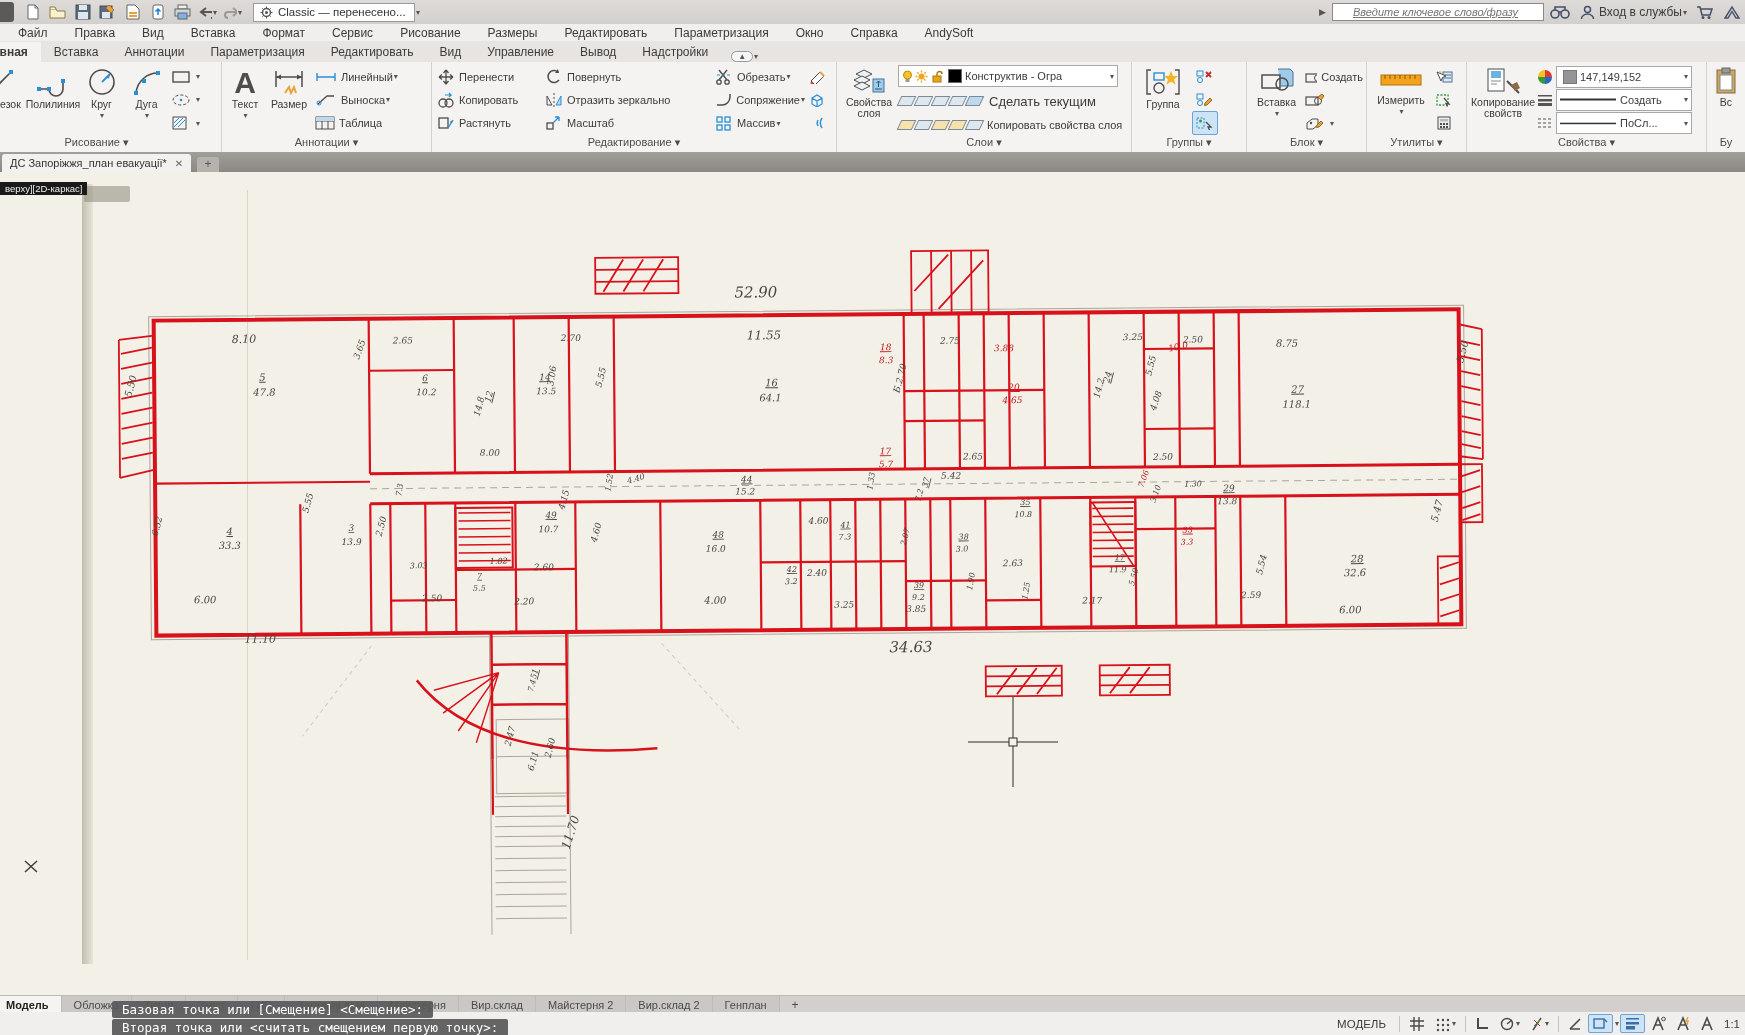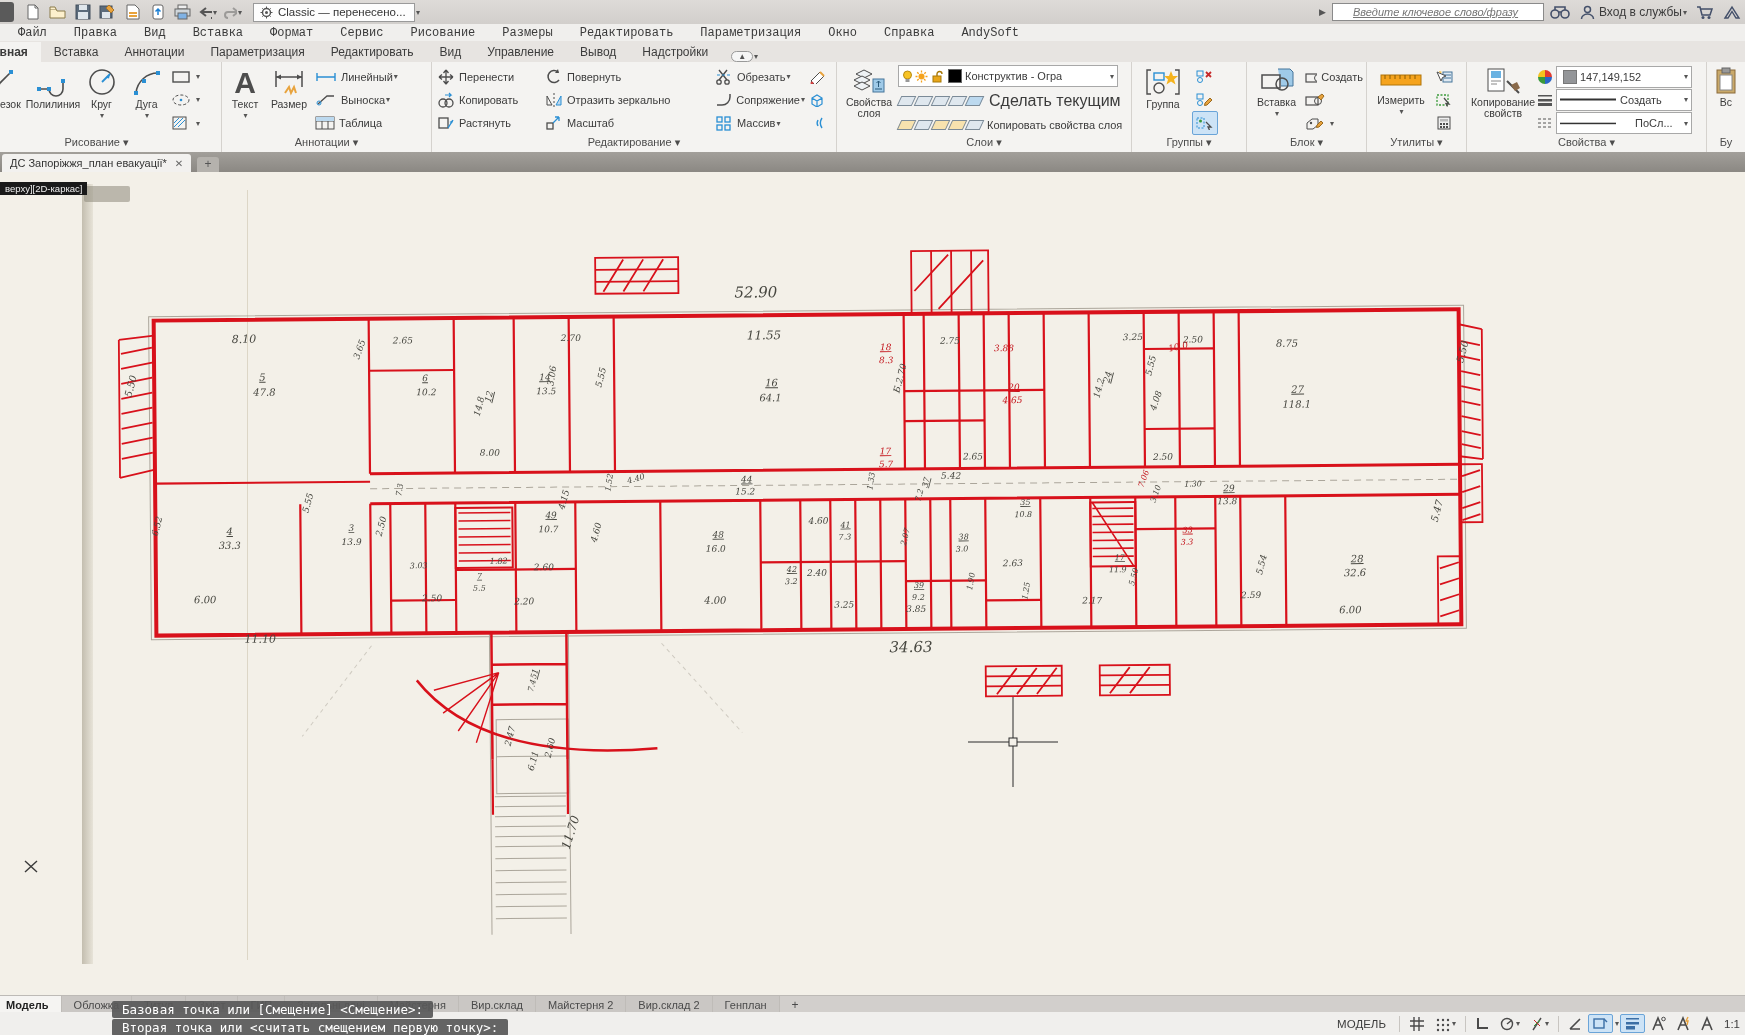--- a/index.html
+++ b/index.html
@@ -15,21 +15,21 @@
   .dd{font-size:8px;color:#555;margin-left:1px;}
   #wsbox{display:flex;align-items:center;background:#fdfdfd;border:1px solid #9a9a9a;height:17px;
          padding:0 6px;margin-left:8px;width:148px;font-size:11.5px;color:#333;}
   #titletext{position:absolute;left:0;right:0;text-align:center;pointer-events:none;color:#333;}
   #titleright{position:absolute;right:4px;top:2px;display:flex;align-items:center;height:20px;font-size:12px;}
   #searchbox{width:170px;height:16px;border:1px solid #8a8a8a;background:#fff;font-style:italic;
              font-size:11px;color:#777;padding:0 20px;font-family:"Liberation Sans",sans-serif;text-decoration:underline;}
   
   #menubar{left:0;top:24px;width:1745px;height:17px;background:#f0efed;display:flex;align-items:center;
            padding-left:18px;font-size:12px;color:#3b3b3b;}
-  .menuitem{margin-right:27px;white-space:nowrap;font-family:Liberation Mono, monospace;}
+  .menuitem{margin-right:27px;white-space:nowrap;}
   
   #ribbontabs{left:0;top:41px;width:1745px;height:21px;background:#e7e4e1;display:flex;align-items:flex-end;
               padding-left:0;font-size:12px;}
   #ribbontabs .inner{display:flex;margin-left:-34px;}
   .rtab{padding:3px 13px;white-space:nowrap;color:#3c3c3c;}
   .rtab.active{background:#f4f3f1;font-weight:bold;}
   #collapsebtn{margin-left:10px;display:flex;align-items:center;color:#555;font-size:9px;}
   #collapsebtn .pill{border:1px solid #999;border-radius:7px;padding:0 6px;background:#f6f6f6;font-size:8px;}
   
   #ribbon{left:0;top:62px;width:1745px;height:90px;background:#f4f3f1;border-bottom:1px solid #c6c3bf;
@@ -466,21 +466,21 @@
           <span class="swatch"></span>
           <span style="overflow:hidden;max-width:118px">Конструктив - Огра</span>
           <span class="dd" style="margin-left:auto">▾</span>
         </div>
         <div class="lgrid">
           <span class="pgram"></span>
             <span class="pgram"></span>
             <span class="pgram"></span>
             <span class="pgram"></span>
             <span class="pgram" style="background:#bcd9ef"></span>
-          <span style="font-size:16px;margin-left:6px">Сделать текущим</span>
+          <span style="font-size:13px;margin-left:6px">Сделать текущим</span>
         </div>
         <div class="lgrid">
           <span class="pgram" style="background:#f7e2ae"></span>
             <span class="pgram"></span>
             <span class="pgram" style="background:#f7e2ae"></span>
             <span class="pgram" style="background:#f7e2ae"></span>
             <span class="pgram"></span>
           <span style="font-size:11px;margin-left:4px">Копировать свойства слоя</span>
         </div>
       </div>
@@ -655,21 +655,21 @@
             <svg width="56" height="3">
               <rect width="56" height="2" y="0.5" fill="#333"></rect>
             </svg>
             <span style="margin-left:4px">Создать</span>
             <span class="dd" style="margin-left:auto">▾</span>
           </div>
         <div class="combo" style="width:128px">
             <svg width="56" height="3">
               <rect width="56" height="1.5" y="0.7" fill="#333"></rect>
             </svg>
-            <span style="margin-left:19px">ПоСл...</span>
+            <span style="margin-left:4px">ПоСл...</span>
             <span class="dd" style="margin-left:auto">▾</span>
           </div>
       </div>
     </div>
     <div class="plabel"><span>Свойства</span> ▾</div>
   </div>
 
   <div class="panel" style="width:38px;border-right:none;overflow:hidden">
     <div class="pbody">
       <div class="rbig" style="width:50px">

